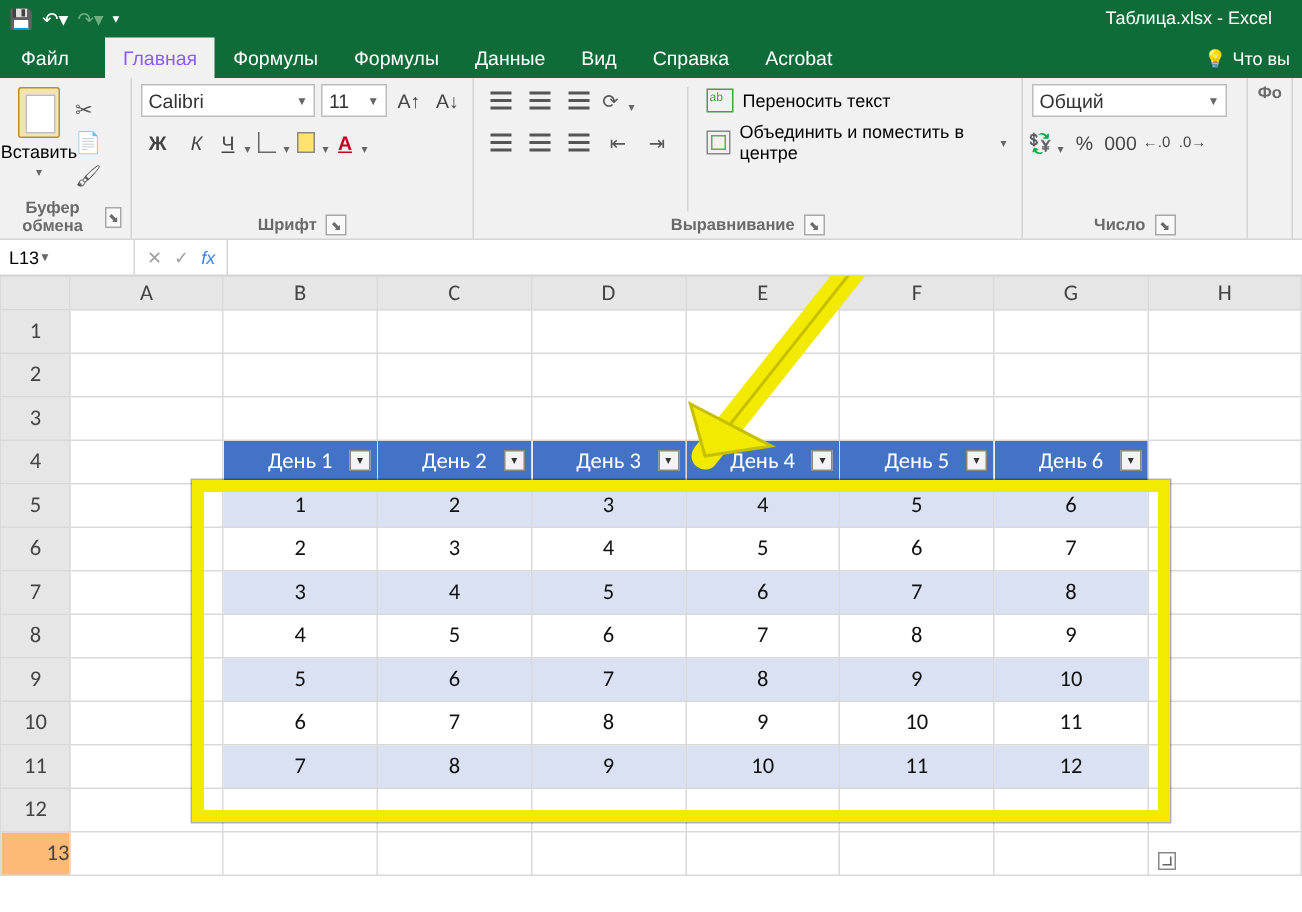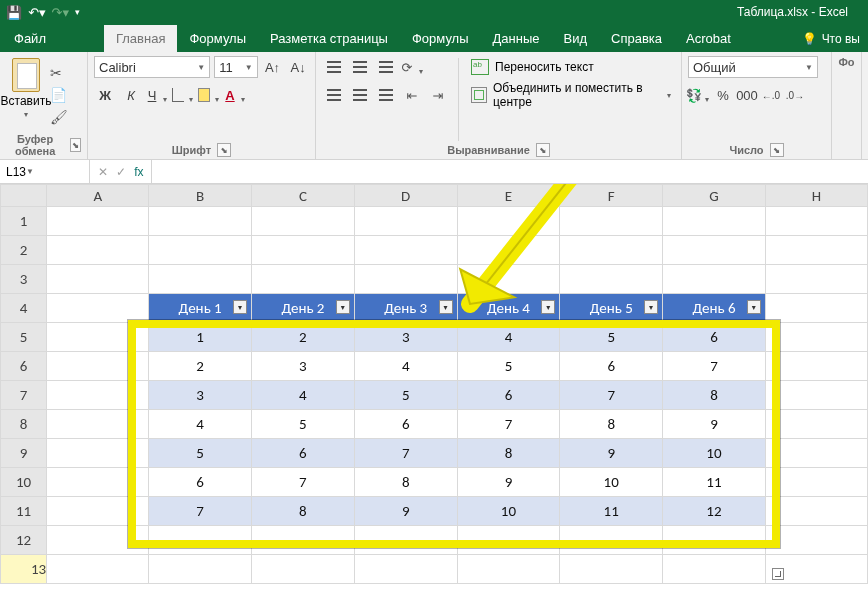--- a/index.html
+++ b/index.html
@@ -35,21 +35,21 @@
     color: #fff;
     padding-left: 4px;
     gap: 0;
   }
   .tab {
     padding: 6px 12px 6px;
     font-size: 13px;
     cursor: pointer;
   }
   .tab.file { padding-left: 10px; padding-right: 24px; }
-  .tab.active { background: #f1f1f1; color: #737373; margin-left: 34px; }
+  .tab.active { background: #f1f1f1; color: #8b5cf6; }
   .tabs .tell { margin-left: auto; display:flex; align-items:center; gap:4px; padding:6px 8px;}
   
   .ribbon {
     background: #f1f1f1;
     border-bottom: 1px solid #d4d4d4;
     height: 108px;
     display: flex;
     align-items: stretch;
   }
   .group {
@@ -124,39 +124,39 @@
   .merge-ico::after{content:"";position:absolute;inset:2px;border:1px solid #56b056;}
   
   .num-body{display:flex;flex-direction:column;gap:6px;flex:1;}
   .num-combo{width:130px;}
   .nrow{display:flex;gap:2px;align-items:center;}
   
   .fxbar{height:24px;border-bottom:1px solid #d4d4d4;display:flex;align-items:stretch;background:#fff;}
   .namebox{width:90px;border-right:1px solid #d4d4d4;display:flex;align-items:center;padding:0 6px;font-size:12px;}
   .namebox .arrow{font-size:8px;color:#666;}
   .fxbtns{display:flex;align-items:center;gap:8px;padding:0 8px;color:#a0a0a0;border-right:1px solid #d4d4d4;}
-  .fxbtns .fx{color:#0f766e;}
+  .fxbtns .fx{font-style:italic;color:#3b82f6;}
   .fx-input{flex:1;padding:0 6px;display:flex;align-items:center;}
   
   .grid-area{position:relative;height:424px;overflow:hidden;background:#fff;}
   .sheet{border-collapse:collapse;table-layout:fixed;}
   .sheet th,.sheet td{border:1px solid #d9d9d9;font-size:15px;font-family:Calibri,Arial,sans-serif;text-align:center;padding:0;}
   .sheet thead th{background:#e6e6e6;color:#444;font-weight:normal;height:22px;}
   .sheet .rowhdr{background:#e6e6e6;color:#444;width:28px;font-weight:normal;}
   .sheet td{height:29px;}
   .corner{background:#e6e6e6;width:28px;}
   .colw{width:105px;}
   
   .thdr{background:#4472c4;color:#fff;font-size:14px;position:relative;text-align:left;padding:0 6px;}
   .thdr .tfilter{position:absolute;right:4px;top:6px;width:14px;height:14px;background:#f3f3f3;border:1px solid #888;font-size:8px;display:flex;align-items:center;justify-content:center;color:#333;}
   .band0{background:#d9e1f2;}
   .band1{background:#ffffff;}
   .datac{text-align:right;padding:0 8px;font-size:17px;color:#111;}
   
-  .rowhdr.sel{background:#fef9c3;padding-left:30px;}
+  .rowhdr.sel{background:#fdba74;padding-left:30px;}
   
   .yellow-box{
     position:absolute;border:8px solid #f2ea00;pointer-events:none;
     box-shadow:0 0 0 1px rgba(0,0,0,.3);
   }
   
   .arrow-svg{position:absolute;pointer-events:none;}
   .expand-handle{
     position:absolute;width:12px;height:12px;border:1px solid #888;background:#fff;
   }
@@ -172,21 +172,20 @@
     <span style="color:#6fae7f;">↷▾</span>
     <span style="font-size:9px;">▾</span>
   </div>
   <div class="title">Таблица.xlsx - Excel</div>
 </div>
 
 <div class="tabs">
   <div class="tab file">Файл</div>
   <div class="tab active">Главная</div>
   <div class="tab">Формулы</div>
-  <div class="tab">Разметка страницы</div>
   <div class="tab">Формулы</div>
   <div class="tab">Данные</div>
   <div class="tab">Вид</div>
   <div class="tab">Справка</div>
   <div class="tab">Acrobat</div>
   <div class="tell">
     <span>💡</span>
     <span>Что вы</span>
   </div>
 </div>

